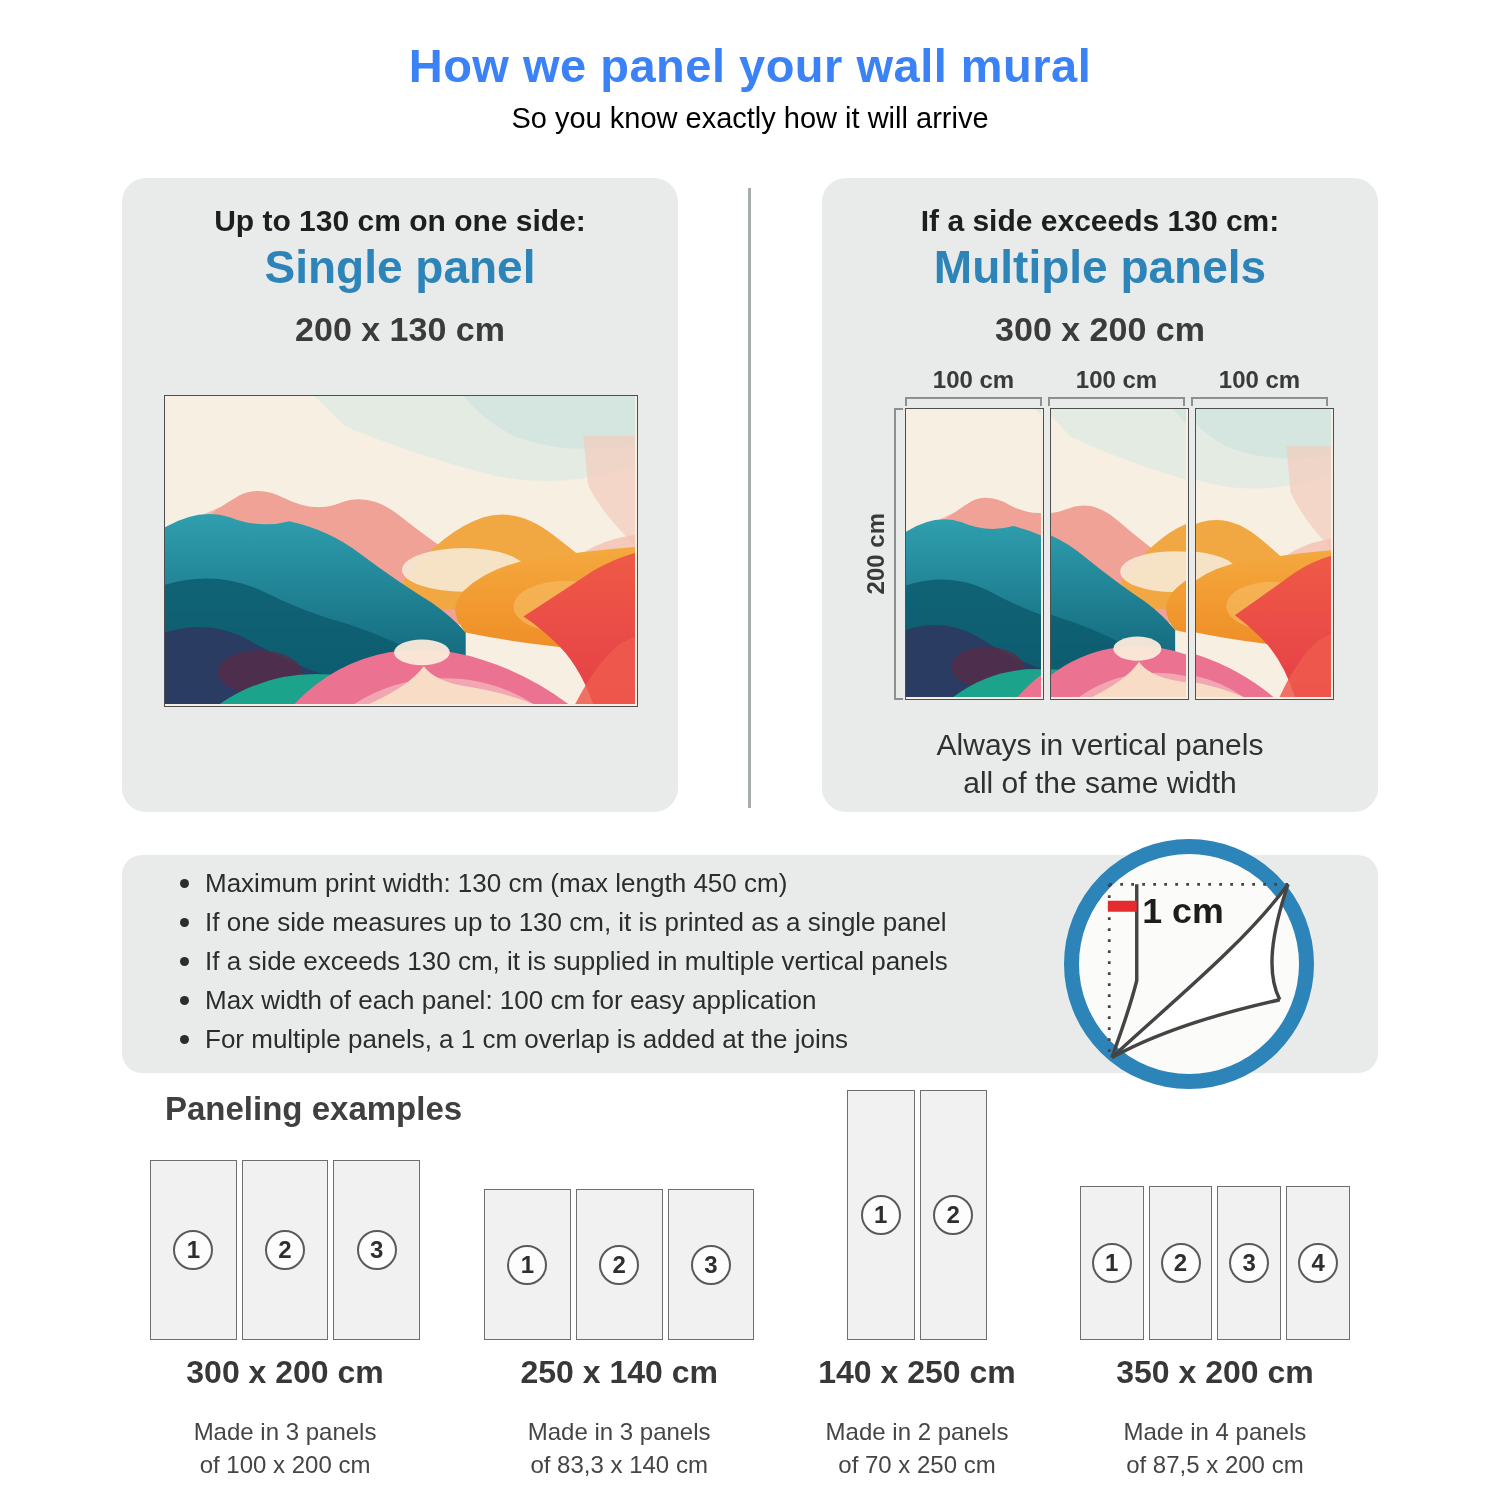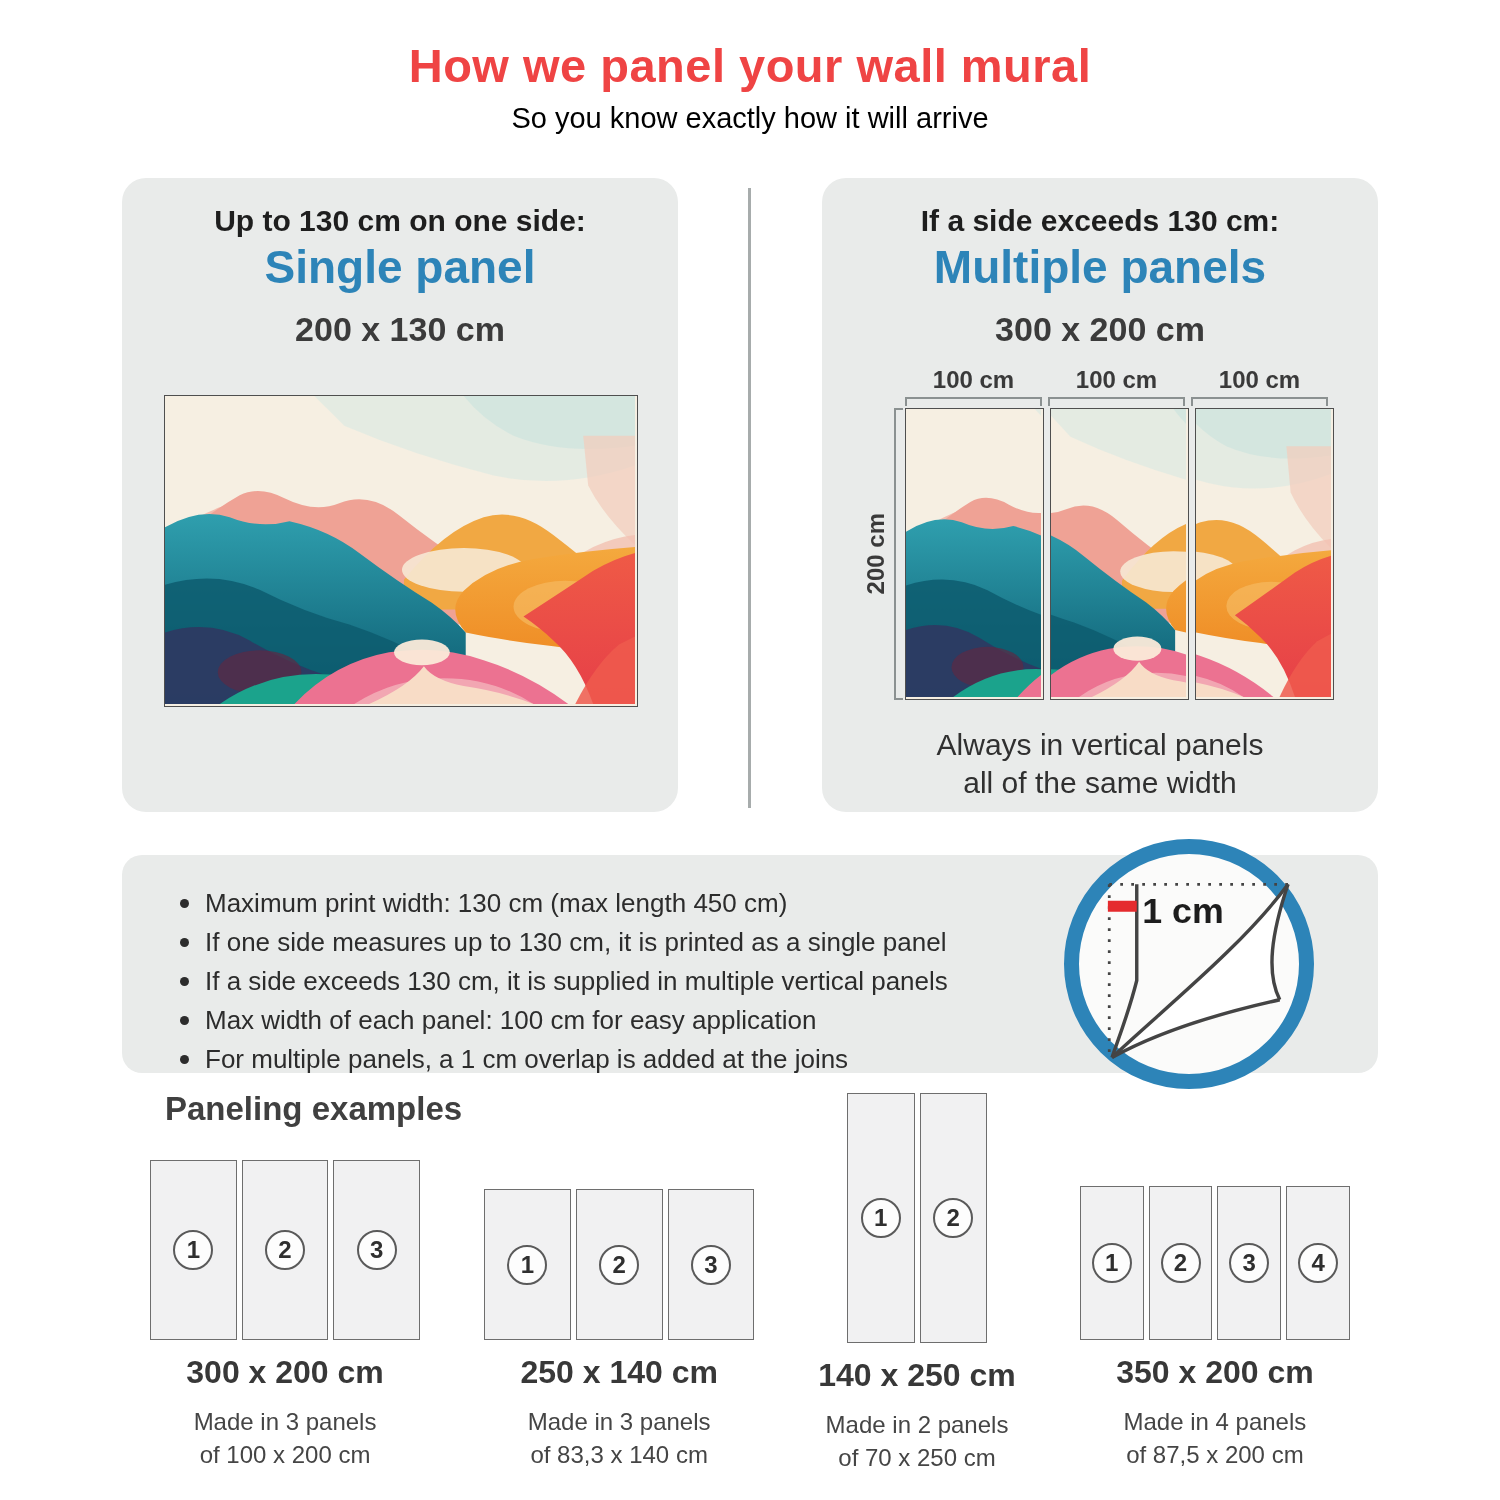--- a/index.html
+++ b/index.html
@@ -1,21 +1,21 @@
 <!DOCTYPE html>
 <html><head>
 <meta charset="utf-8">
 <style>
   html,body{margin:0;padding:0;background:#ffffff;}
   body{font-family:"Liberation Sans","DejaVu Sans",sans-serif;color:#242424;}
   .page{position:relative;width:1500px;height:1500px;background:#fff;overflow:hidden;}
 
   
   .title{position:absolute;top:38px;left:0;width:100%;text-align:center;
-         font-size:47px;font-weight:800;color:#ef4444;letter-spacing:.5px;}
+         font-size:47px;font-weight:800;color:#3b82f6;letter-spacing:.5px;}
   .subtitle{position:absolute;top:102px;left:0;width:100%;text-align:center;
          font-size:29px;font-weight:500;color:#000000;}
 
   
   .card{position:absolute;top:178px;width:556px;height:634px;background:#e9ebea;border-radius:24px;}
   .card.left{left:122px;}
   .card.right{left:822px;}
   .divider{position:absolute;left:748px;top:188px;width:3px;height:620px;background:#a7acac;}
 
   .card .intro{position:absolute;top:26px;left:0;width:100%;text-align:center;
@@ -47,21 +47,21 @@
          border-left:2px solid #8b9191;border-top:2px solid #8b9191;border-bottom:2px solid #8b9191;}
   .vlabel{writing-mode:vertical-rl;transform:rotate(180deg);font-size:24px;font-weight:600;
          color:#3a3a3a;margin-left:-10px;white-space:nowrap;}
   .mpanels{display:flex;gap:6px;}
   .mslice{width:137px;height:290px;border:1px solid #4f4f4f;background:#f6efe2;overflow:hidden;}
   .mslice svg{display:block;}
 
   
   .infobox{position:absolute;left:122px;top:855px;width:1256px;height:218px;
          background:#e9ebea;border-radius:20px;}
-  .bullets{list-style:none;margin:0;padding:34px 0 0 58px;max-width:960px;}
+  .bullets{list-style:none;margin:0;padding:14px 0 0 58px;max-width:960px;}
   .bullets li{display:flex;align-items:flex-start;margin-bottom:10px;
          font-size:26px;font-weight:500;color:#2c2c2c;line-height:29px;}
   .bullets .dot{width:9px;height:9px;border-radius:50%;background:#2c2c2c;
          margin:10px 16px 0 0;flex:0 0 9px;}
   .overlap-badge{position:absolute;right:64px;top:50%;transform:translateY(-50%);
          width:250px;height:250px;border-radius:50%;background:#fbfbfa;
          border:15px solid #2d84b8;box-sizing:border-box;}
   .overlap-badge svg{display:block;width:100%;height:100%;}
 
   
@@ -72,21 +72,21 @@
   .ex-panels{display:flex;gap:5px;align-items:stretch;}
   .ex-panel{background:#f1f1f2;border:1px solid #6e6e6e;box-sizing:border-box;
          display:flex;align-items:center;justify-content:center;}
   .numcircle{width:40px;height:40px;border-radius:50%;background:#fdfdfd;border:2px solid #5a5a5a;
          box-sizing:border-box;display:flex;align-items:center;justify-content:center;
          font-size:24px;font-weight:800;color:#2f2f2f;}
   .ex-caption{height:120px;padding-top:14px;display:flex;flex-direction:column;align-items:center;}
   .ex-caption .sz{font-size:32px;font-weight:800;color:#383838;white-space:nowrap;}
   .ex-caption .made,.ex-caption .of{font-size:24px;font-weight:500;color:#454545;
          line-height:33px;white-space:nowrap;}
-  .ex-caption .made{margin-top:14px;}
+  .ex-caption .made{margin-top:24px;}
   .hiddendefs{position:absolute;width:0;height:0;overflow:hidden;}
 </style>
 </head>
 <body>
 
 <svg class="hiddendefs" aria-hidden="true">
   <defs>
     <linearGradient id="gTeal" x1="0" y1="0" x2="0" y2="1">
       <stop offset="0" stop-color="#2f9fae"></stop>
         <stop offset="1" stop-color="#0c5b70"></stop>

